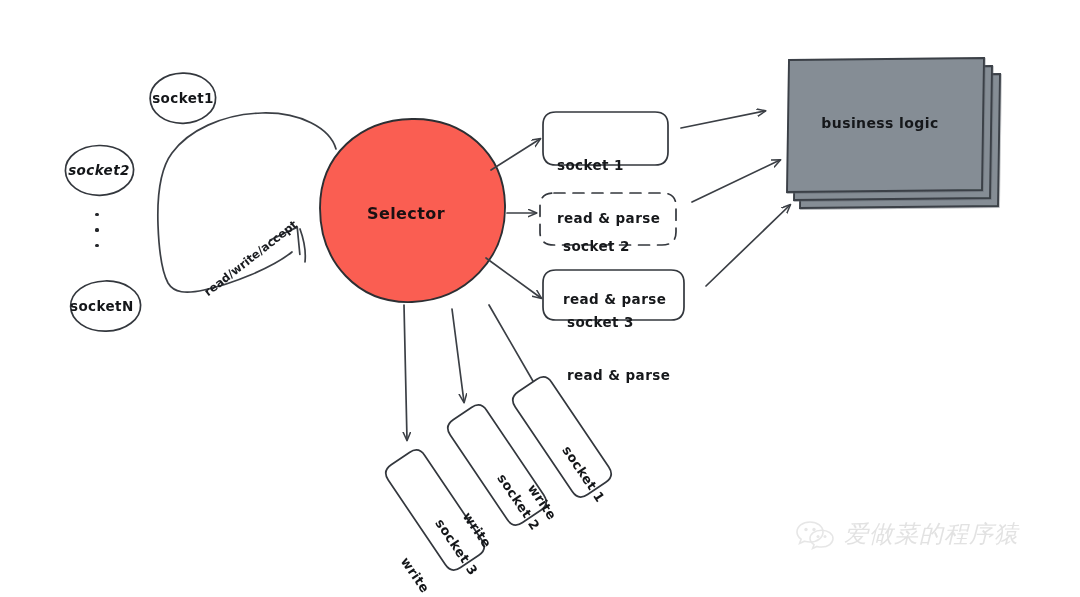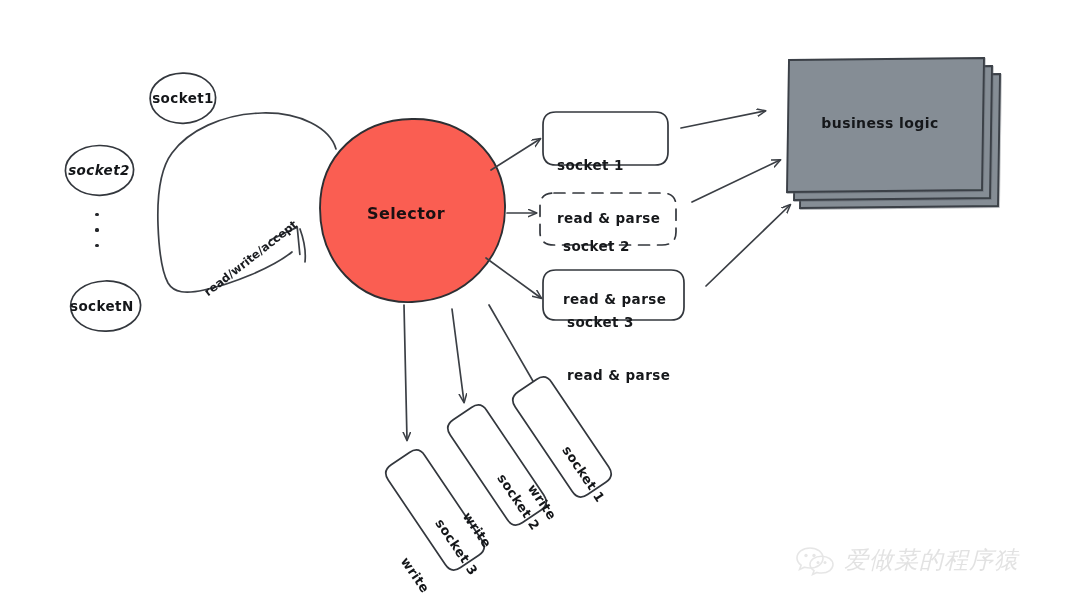--- a/index.html
+++ b/index.html
@@ -114,21 +114,21 @@
     font-size: 13px;
     color: #141619;
     text-align: center;
     line-height: 1.3;
   }
 
   
   #watermark {
     position: absolute;
     left: 795px;
-    top: 544px;
+    top: 518px;
     display: flex;
     align-items: center;
     gap: 9px;
     opacity: 0.42;
     filter: grayscale(1);
   }
   #watermark .wm-text {
     font-family: "DejaVu Sans", sans-serif;
     font-size: 24px;
     font-style: italic;

